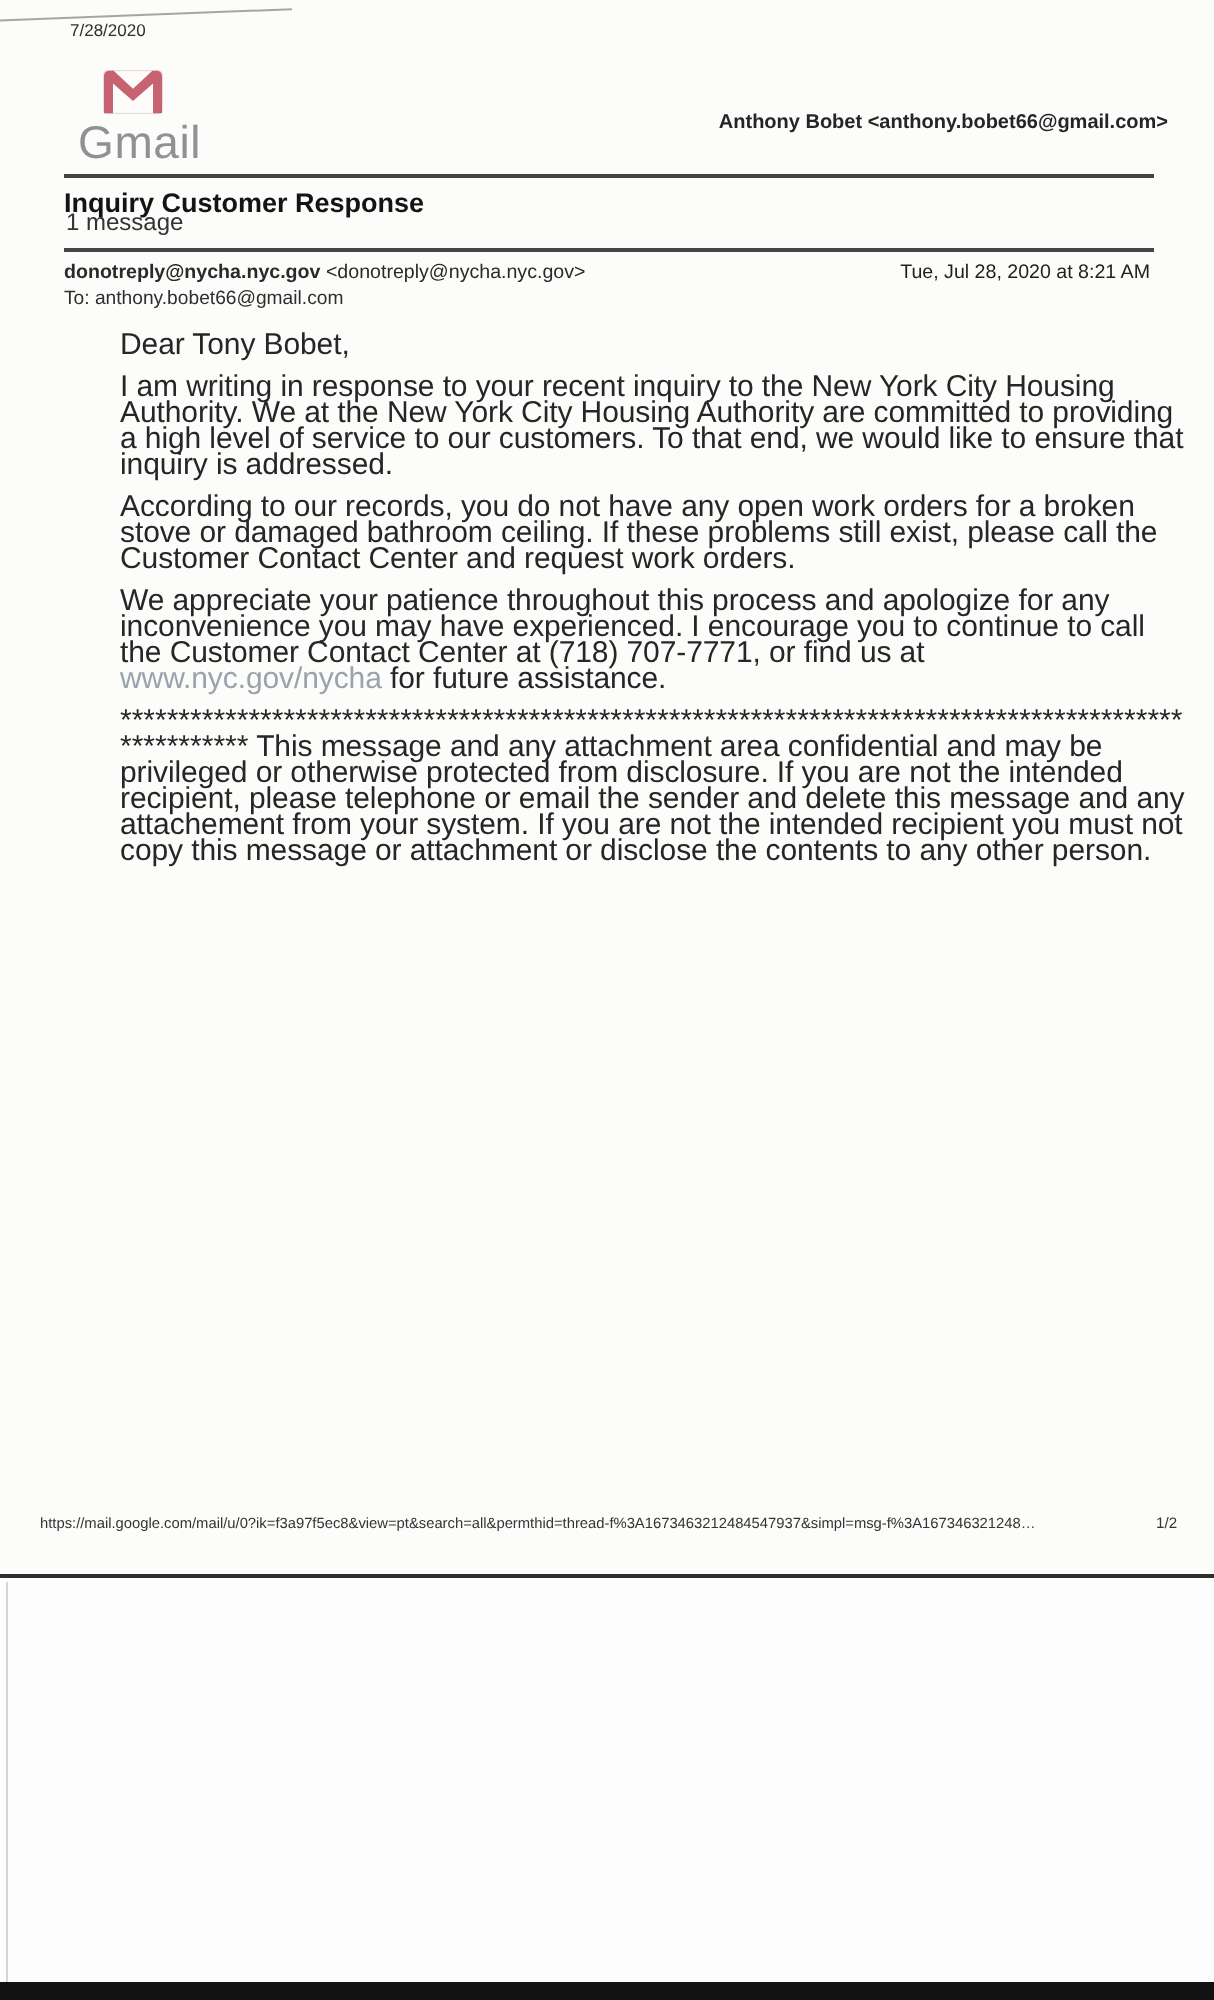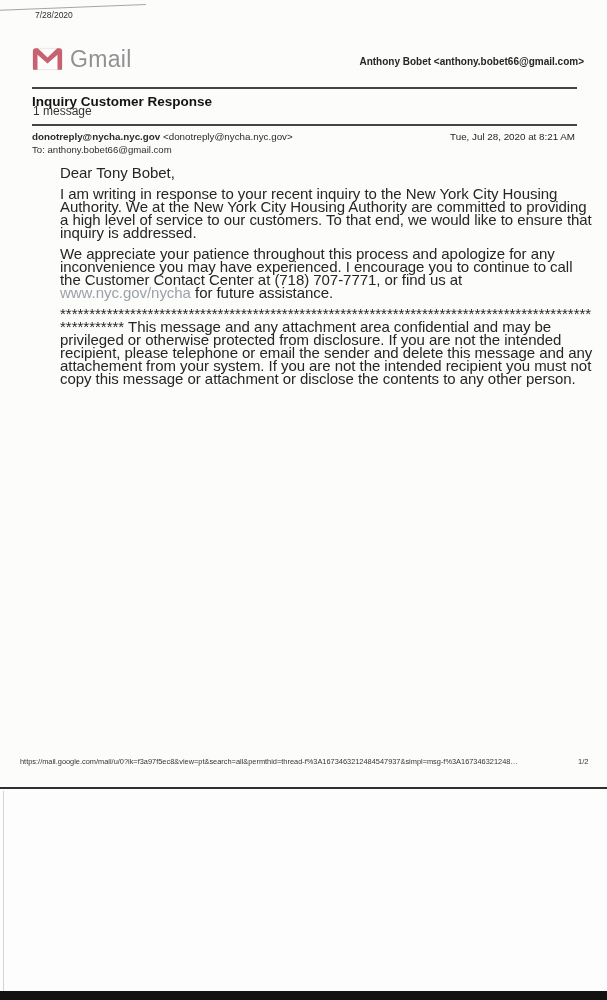--- a/index.html
+++ b/index.html
@@ -21,21 +21,21 @@
   }
   .artifact-line {
     position: absolute; left: -4px; top: 7px; width: 150px; height: 1px;
     background: rgba(60,60,60,.45); transform: rotate(-2.2deg);
   }
   .meta-row { position: absolute; top: 10px; left: 0; width: 607px; height: 12px;
     font-size: 8.5px; color: #2e2e2e; }
   .meta-date { position: absolute; left: 35px; top: 0; }
   .meta-title { position: absolute; left: 0; width: 607px; text-align: center; top: 0; }
 
-  .logo { position: absolute; left: 32px; top: 46px; height: 26px; display: flex; align-items: center; }
+  .logo { position: absolute; left: 32px; top: 34px; height: 26px; display: flex; align-items: center; flex-direction: column; }
   .logo svg { display: block; }
   .logo-label {
     font-size: 23px; color: #8f9193; letter-spacing: .3px; margin-left: 7px;
     font-weight: 400;
   }
   .account {
     position: absolute; top: 56px; right: 23px;
     font-size: 10px; font-weight: bold; color: #252525;
   }
 
@@ -102,20 +102,21 @@
 
     <div class="from-line">
       <span class="from-name">donotreply@nycha.nyc.gov</span><span> &lt;donotreply@nycha.nyc.gov&gt;</span>
     </div>
     <div class="msg-date">Tue, Jul 28, 2020 at 8:21 AM</div>
     <div class="to-line">To: anthony.bobet66@gmail.com</div>
 
     <div class="body-block">
       <p>Dear Tony Bobet,</p>
       <p>I am writing in response to your recent inquiry to the New York City Housing Authority. We at the New York City Housing Authority are committed to providing a high level of service to our customers. To that end, we would like to ensure that inquiry is addressed.</p>
+      <p>According to our records, you do not have any open work orders for a broken stove or damaged bathroom ceiling. If these problems still exist, please call the Customer Contact Center and request work orders.</p>
       <p><span>We appreciate your patience throughout this process and apologize for any inconvenience you may have experienced. I encourage you to continue to call the Customer Contact Center at (718) 707-7771, or find us at </span><span class="nycha-link">www.nyc.gov/nycha</span><span> for future assistance.</span></p>
       <p class="disclaimer"><span class="stars">******************************************************************************************************</span><span> This message and any attachment area confidential and may be privileged or otherwise protected from disclosure. If you are not the intended recipient, please telephone or email the sender and delete this message and any attachement from your system. If you are not the intended recipient you must not copy this message or attachment or disclose the contents to any other person.</span></p>
     </div>
 
     <div class="footer-url">https://mail.google.com/mail/u/0?ik=f3a97f5ec8&amp;view=pt&amp;search=all&amp;permthid=thread-f%3A1673463212484547937&amp;simpl=msg-f%3A167346321248…</div>
     <div class="page-indicator">1/2</div>
   </div>
 
   <div class="paper-edge"></div>
   <div class="below-paper"></div>

